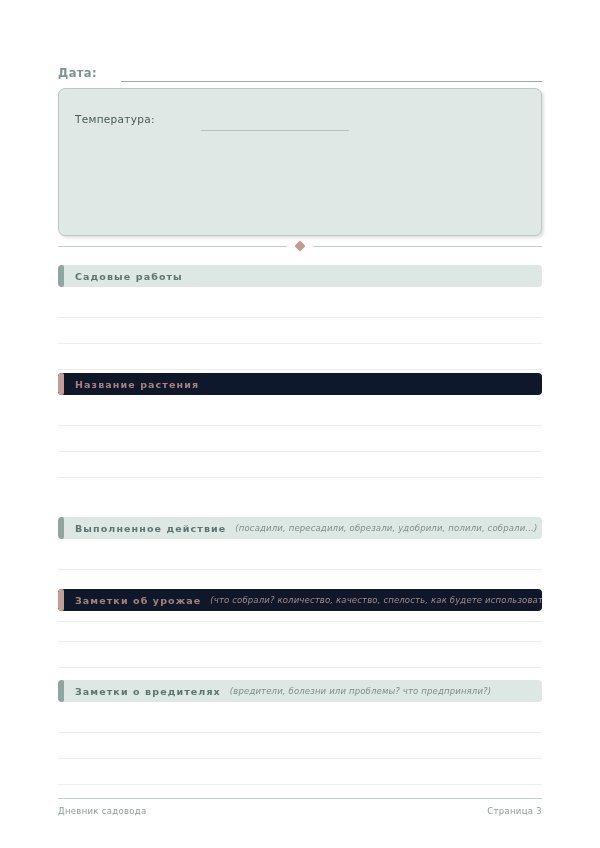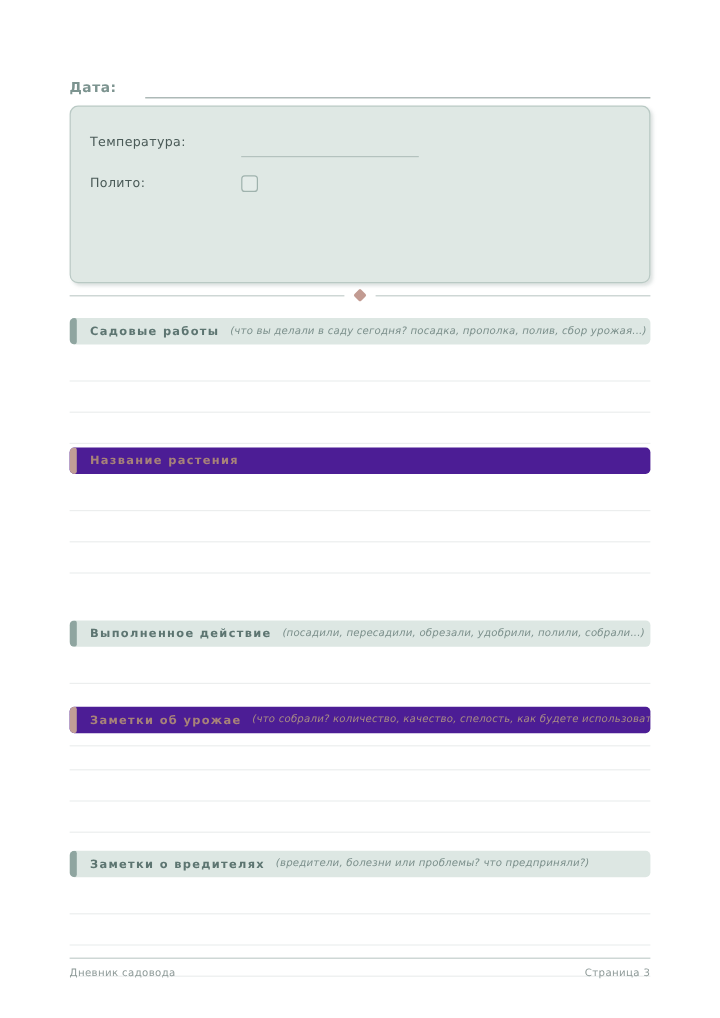--- a/index.html
+++ b/index.html
@@ -180,21 +180,21 @@
     white-space: nowrap;
   }
 
   
   .v-green .sec-header { background: #dde7e3; }
   .v-green .bar { background: #8fa5a0; }
   .v-green .sec-title { color: #5d7571; }
   .v-green .sec-hint { color: #7b8f8b; }
 
   
-  .v-pink .sec-header { background: #4c1d95; }
+  .v-pink .sec-header { background: #0f172a; }
   .v-pink .bar { background: #c19e96; }
   .v-pink .sec-title { color: #a78279; }
   .v-pink .sec-hint { color: #a88b85; }
 
   .write-lines {
     position: absolute;
     left: 0;
     top: 22px;
     width: 484px;
   }
@@ -239,39 +239,34 @@
 
     <div class="date-row">
       <span class="date-label">Дата:</span>
       <span class="date-line"></span>
     </div>
 
     <div class="weather-box" id="weather-panel">
         <div class="w-row">
           <span class="w-label">Температура:</span>
           <span class="w-fill-short"></span>
-        </div>
-        <div class="w-row">
-          <span class="w-label">Полито:</span>
-          <span class="checkbox"></span>
         </div>
       </div>
 
     <div class="divider">
       <span class="rule"></span>
       <span class="diamond"></span>
       <span class="rule"></span>
     </div>
 
     <div id="sections-host">
         <div class="section v-green" style="top: 265px;">
           <div class="sec-header">
             <span class="bar"></span>
             <span class="sec-title">Садовые работы</span>
-            <span class="sec-hint">(что вы делали в саду сегодня? посадка, прополка, полив, сбор урожая...)</span>
           </div>
           <div class="write-lines">
             <div class="write-line" style="top: 30px;"></div>
             <div class="write-line" style="top: 56px;"></div>
             <div class="write-line" style="top: 82px;"></div>
           </div>
         </div>
         <div class="section v-pink" style="top: 373px;">
           <div class="sec-header">
             <span class="bar"></span>
@@ -300,21 +295,21 @@
             <span class="bar"></span>
             <span class="sec-title">Заметки об урожае</span>
             <span class="sec-hint">(что собрали? количество, качество, спелость, как будете использовать)</span>
           </div>
           <div class="write-lines">
             <div class="write-line" style="top: 30px;"></div>
             <div class="write-line" style="top: 56px;"></div>
             <div class="write-line" style="top: 82px;"></div>
           </div>
         </div>
-        <div class="section v-green" style="top: 709px;">
+        <div class="section v-green" style="top: 680px;">
           <div class="sec-header">
             <span class="bar"></span>
             <span class="sec-title">Заметки о вредителях</span>
             <span class="sec-hint">(вредители, болезни или проблемы? что предприняли?)</span>
           </div>
           <div class="write-lines">
             <div class="write-line" style="top: 30px;"></div>
             <div class="write-line" style="top: 56px;"></div>
             <div class="write-line" style="top: 82px;"></div>
           </div>

